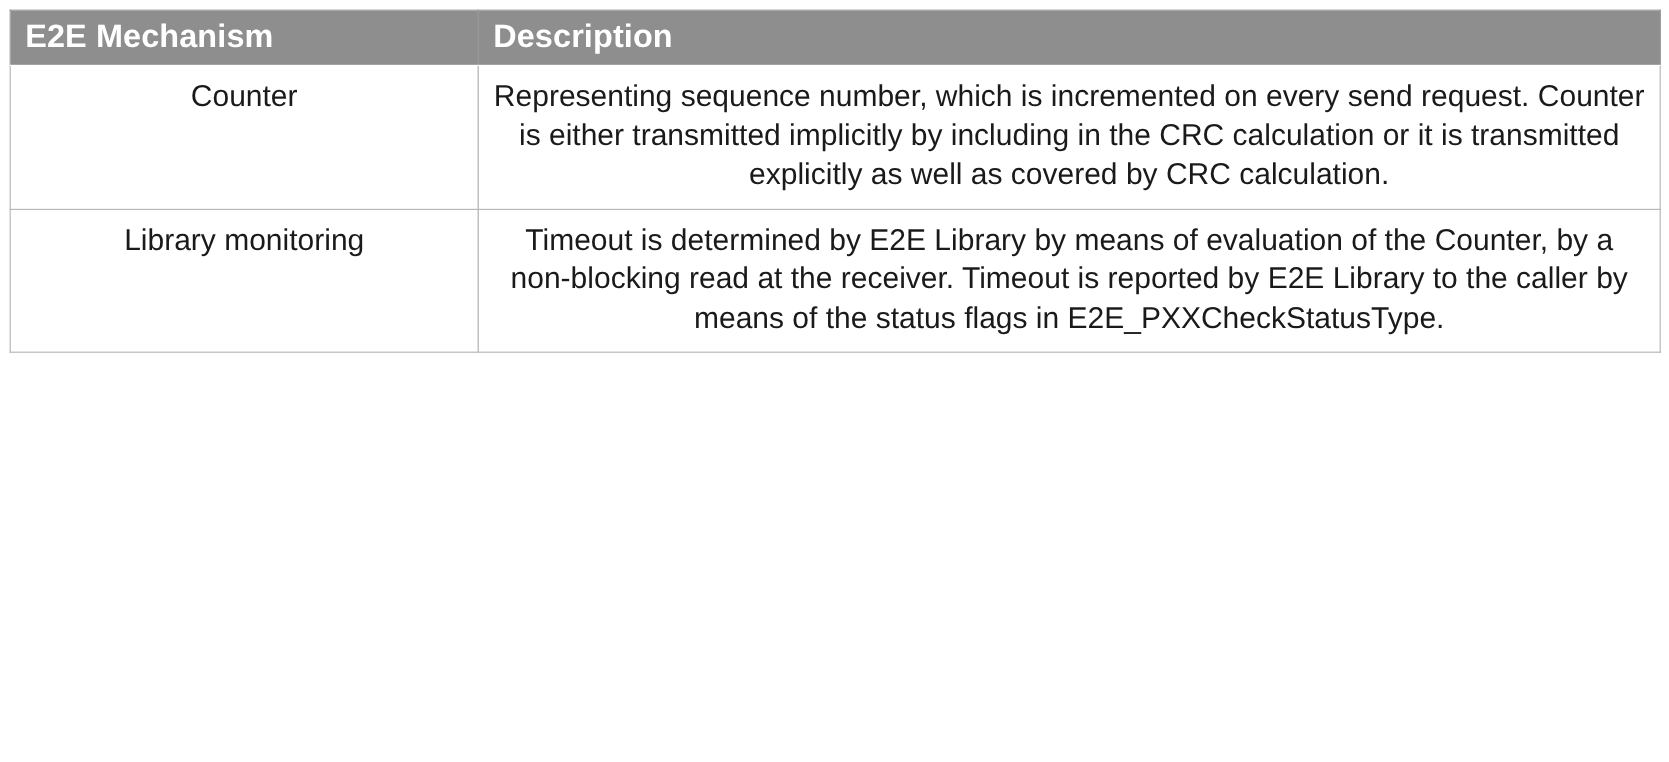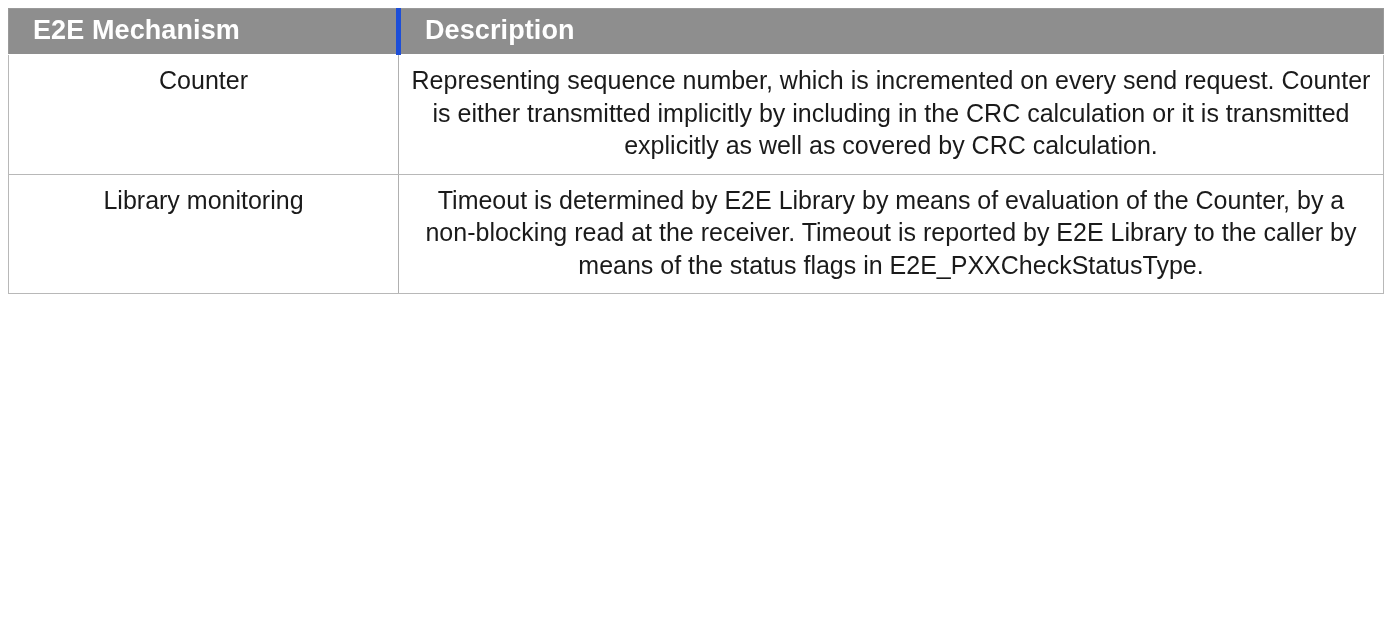--- a/index.html
+++ b/index.html
@@ -26,28 +26,28 @@
   }
   table.e2e-table col.col-mech { width: 390px; }
   table.e2e-table col.col-desc { width: 985px; }
 
   thead th {
     background: #8e8e8e;
     color: #ffffff;
     font-size: 27px;
     font-weight: bold;
     text-align: left;
-    padding: 6px 12px 8px 24px;
+    padding: 6px 12px 8px 12px;
     border: 1px solid #9a9a9a;
     border-bottom: 1px solid #ffffff;
     line-height: 1.15;
     letter-spacing: 0.1px;
   }
   thead th.th-desc {
-    border-left: 5px solid #1d4ed8;
+    border-left: 1px solid #1d4ed8;
   }
 
   tbody td {
     font-size: 25px;
     line-height: 1.30;
     vertical-align: top;
     padding: 9px 12px 12px 12px;
     border: 1px solid #b8b8b8;
     background: #ffffff;
     color: #1a1a1a;

